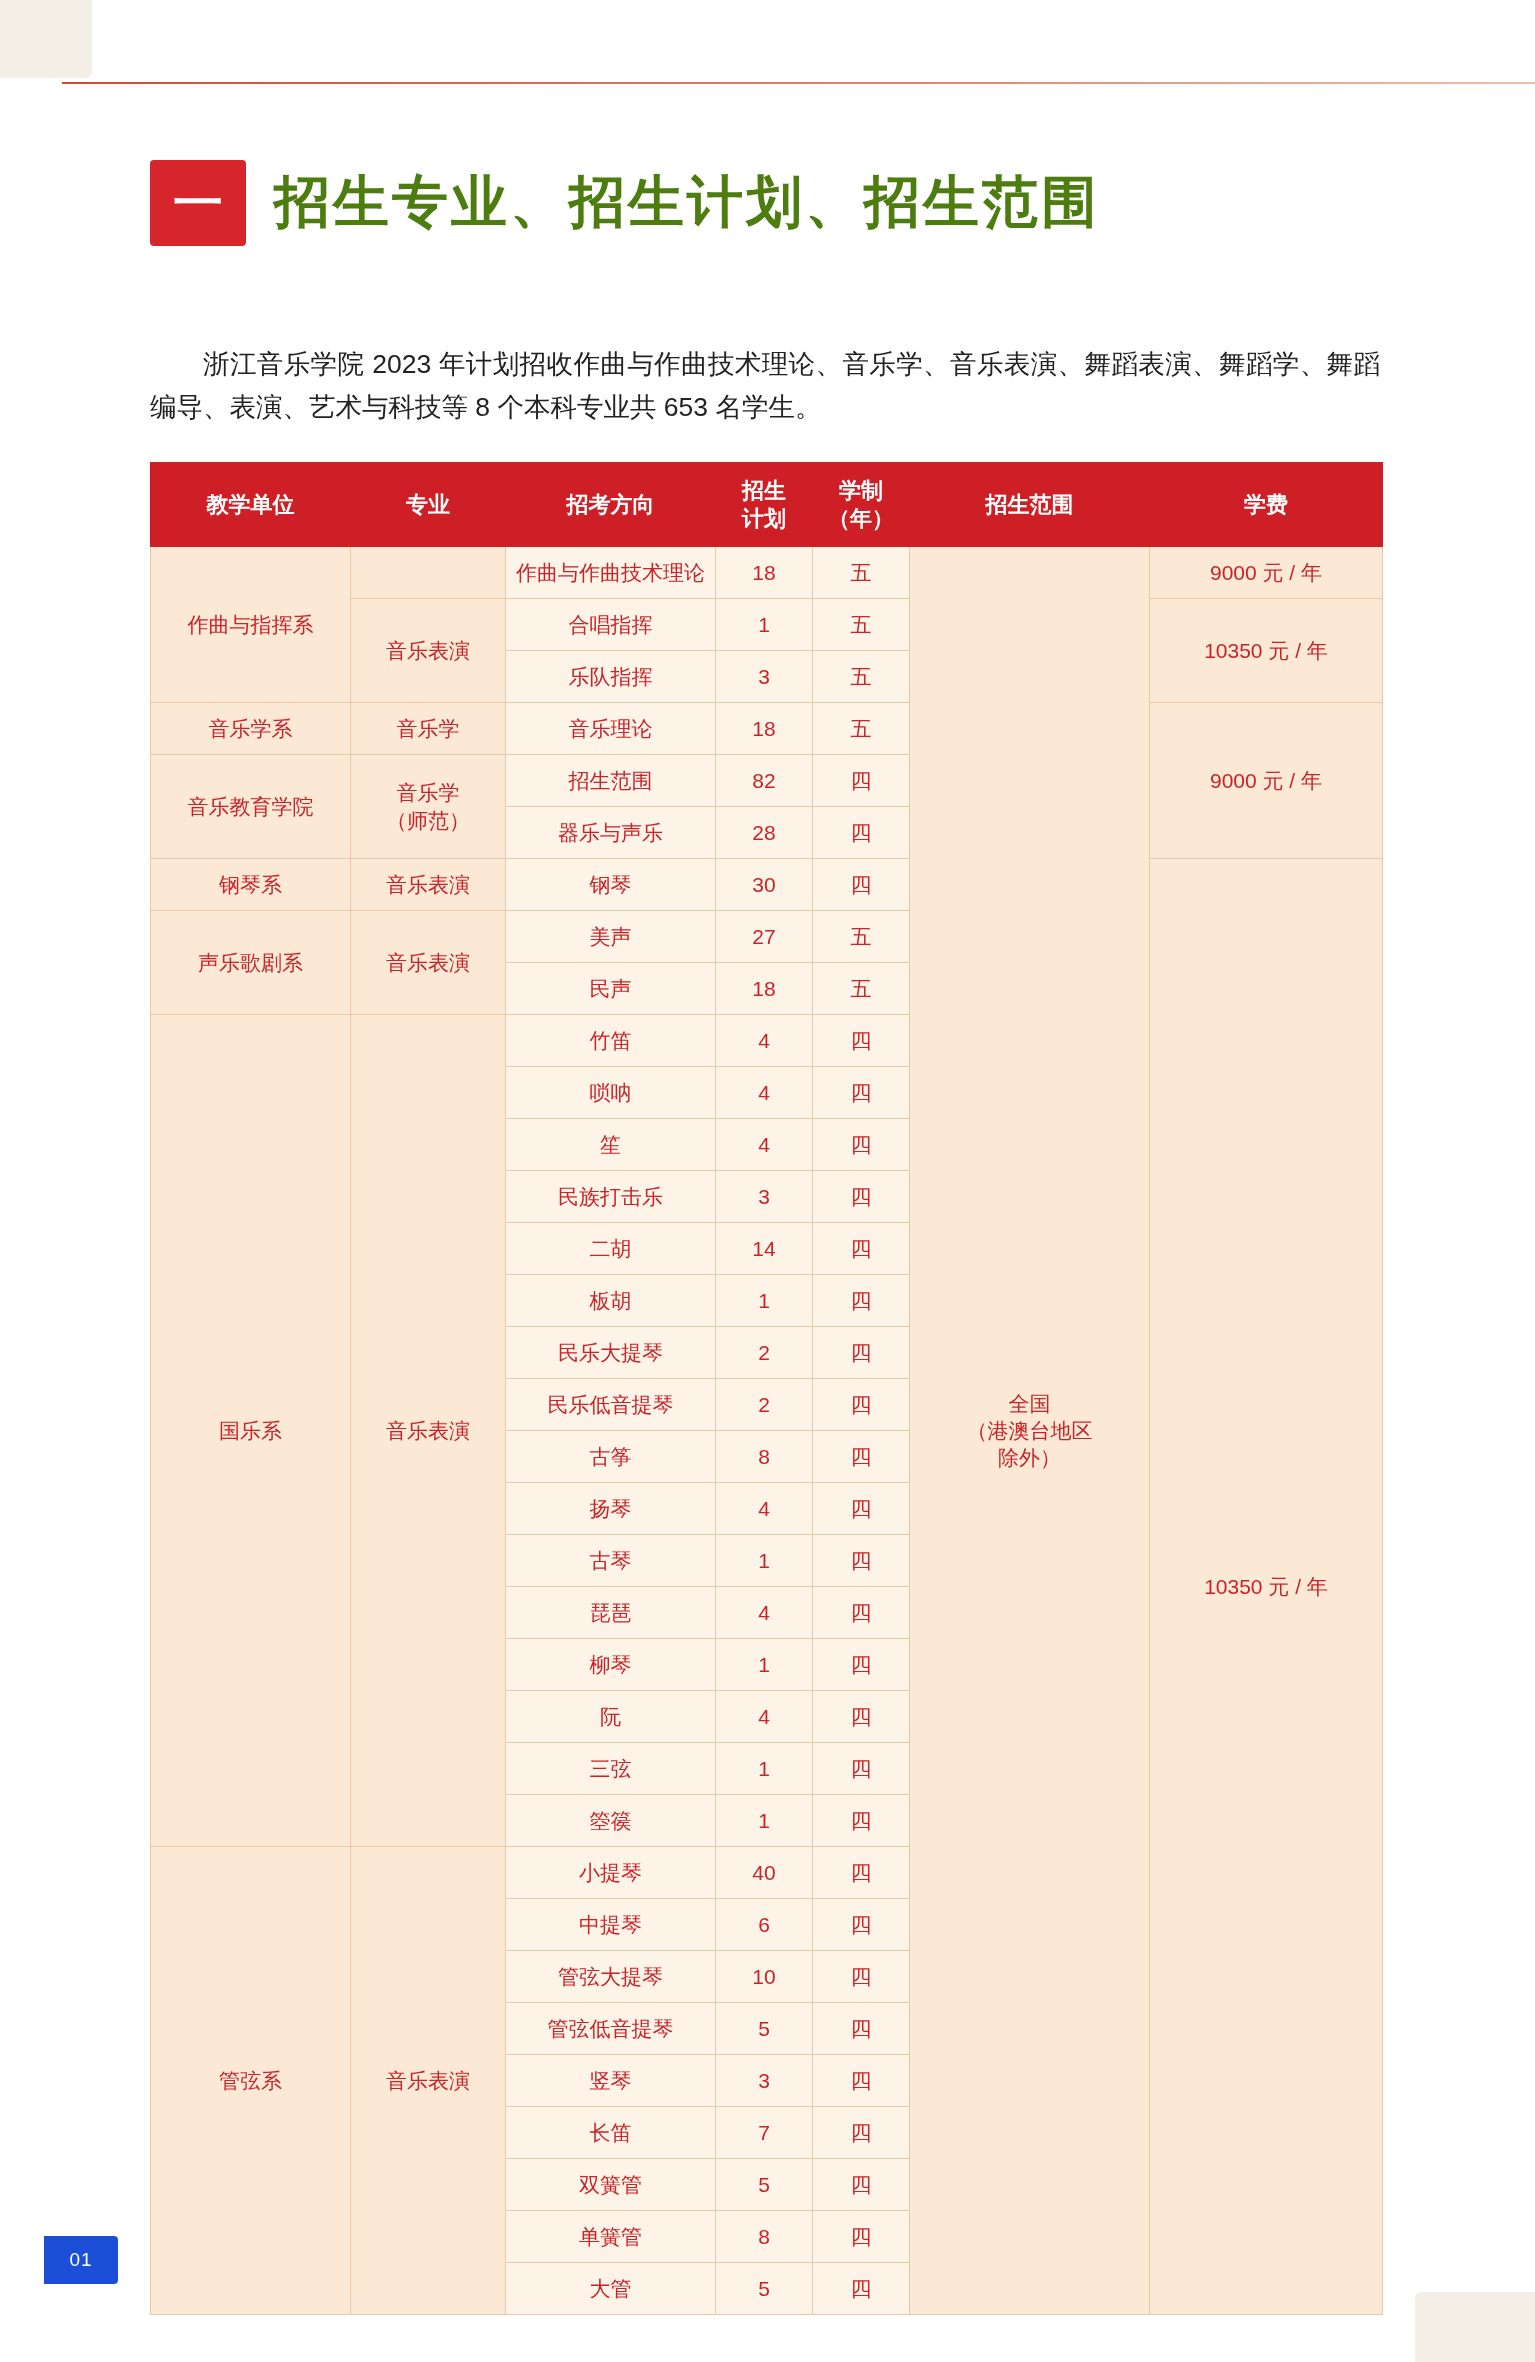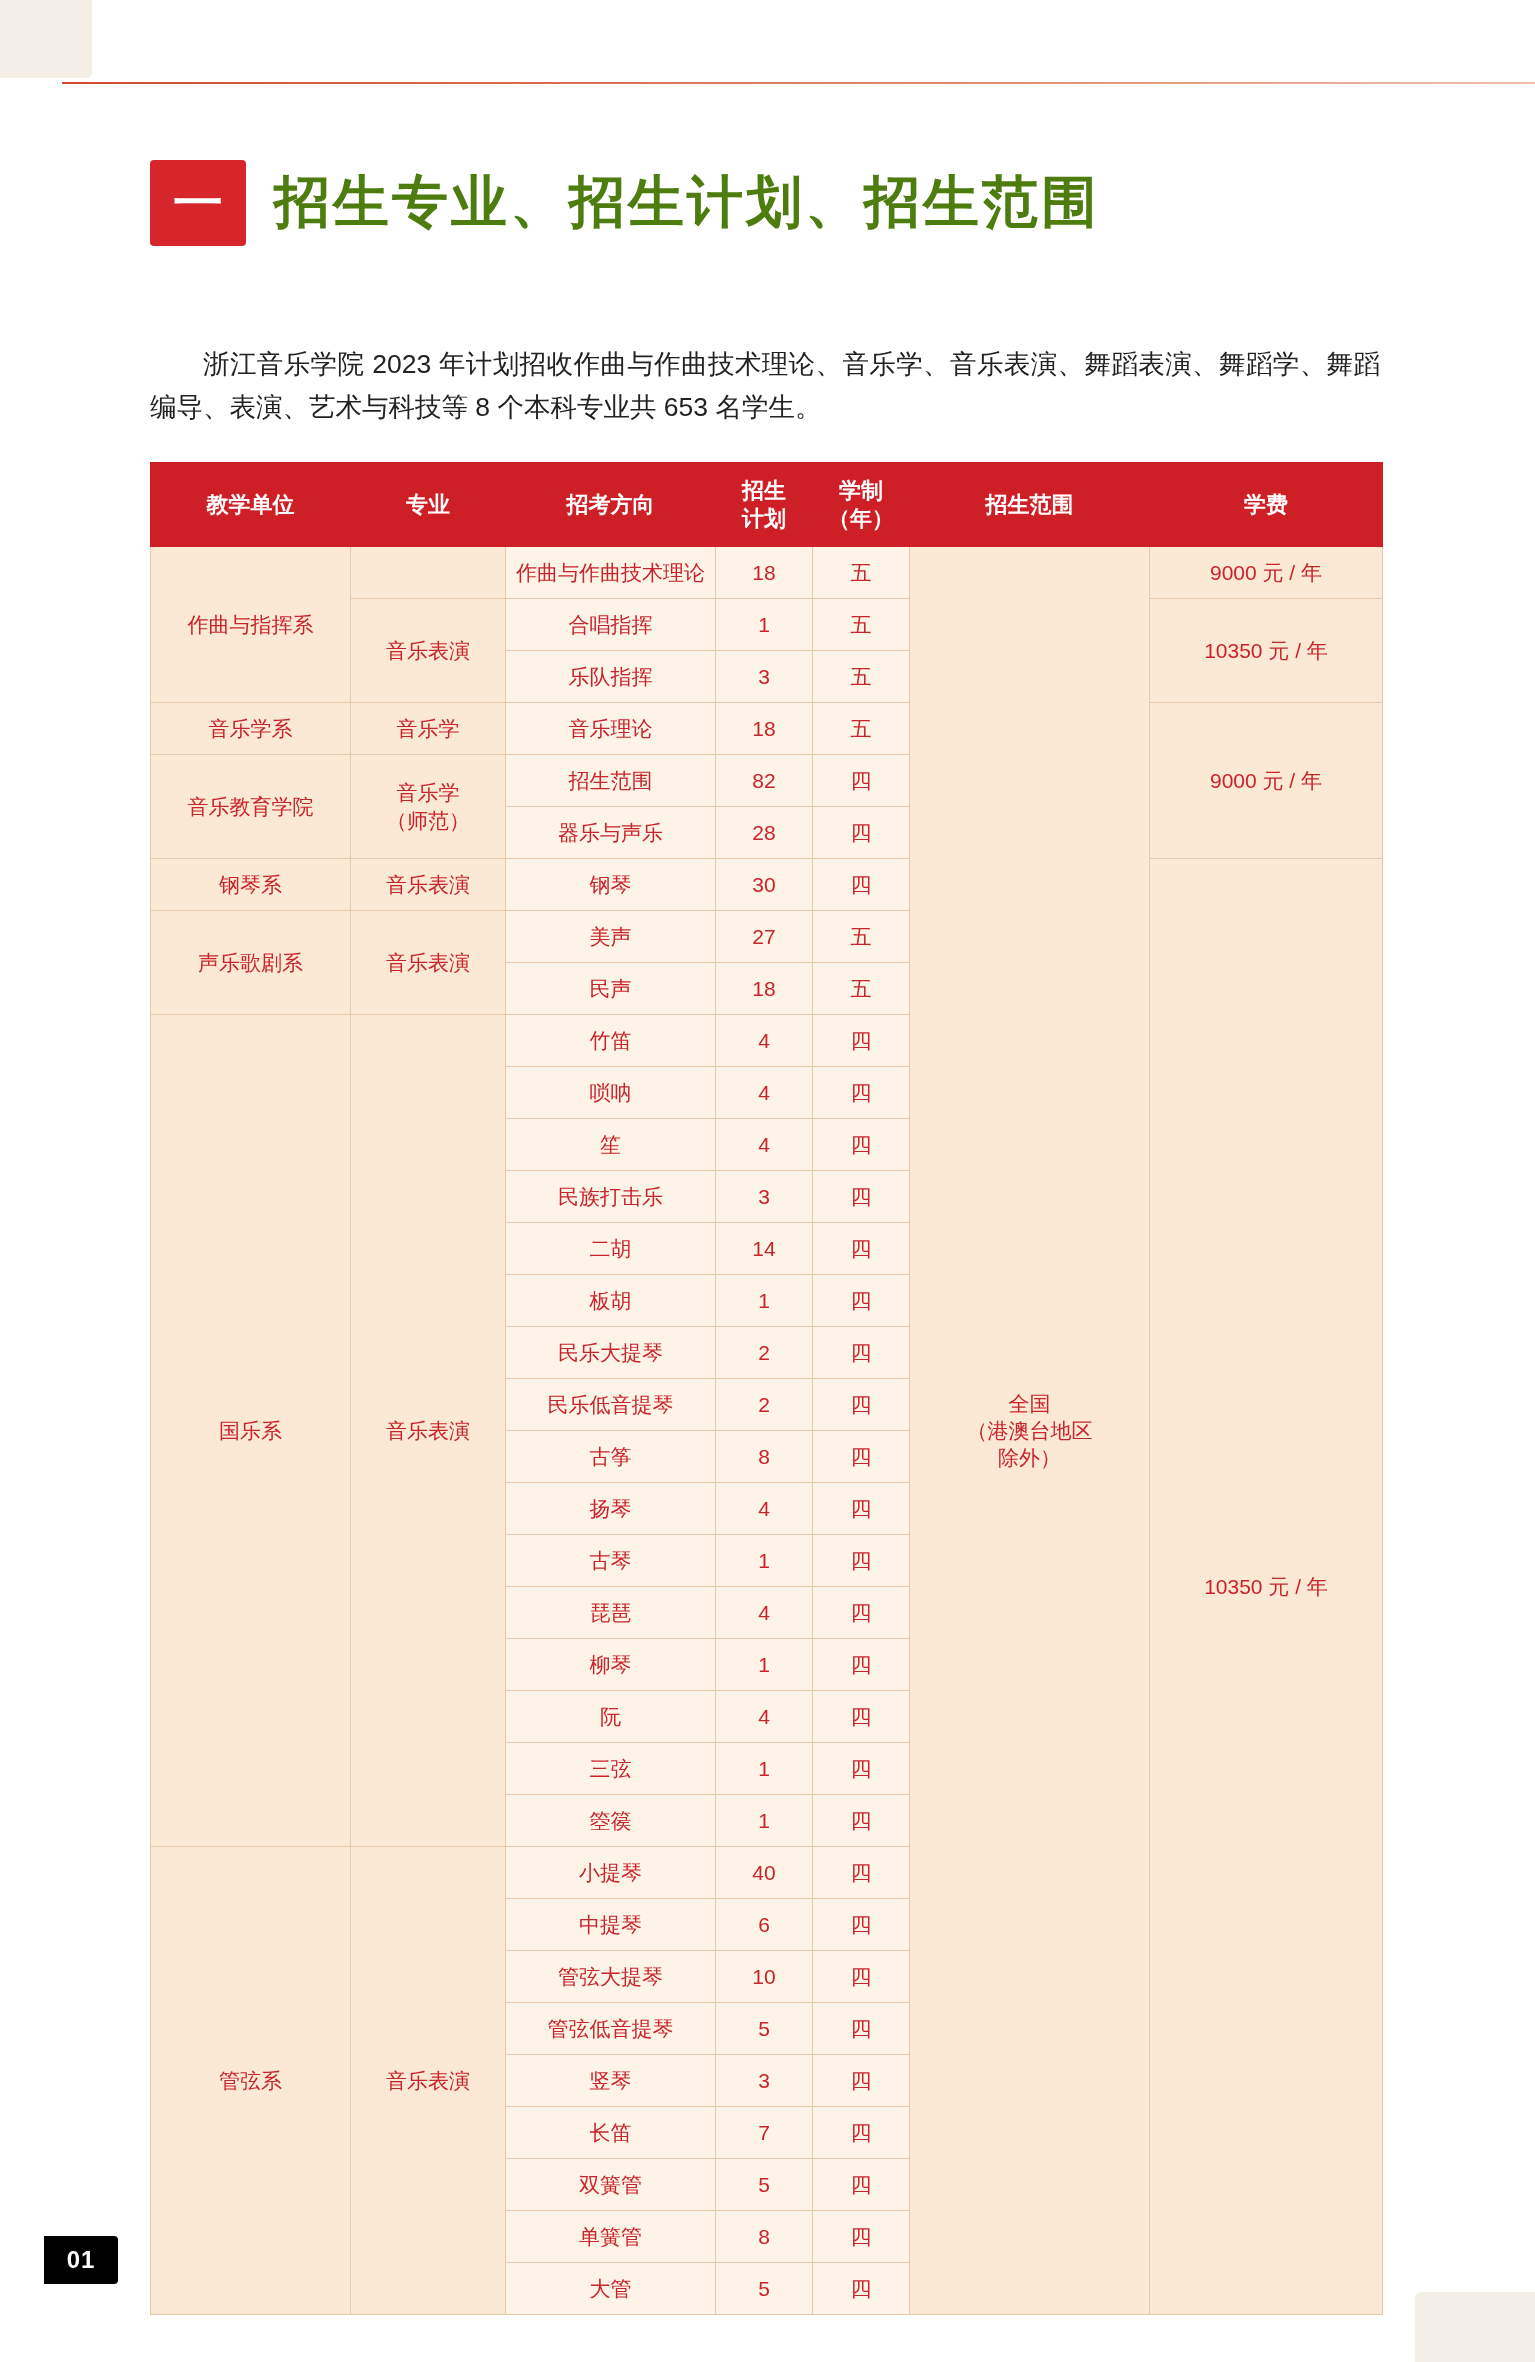--- a/index.html
+++ b/index.html
@@ -145,31 +145,30 @@
   .cw6 { width: 240px; }
   .cw7 { width: 233px; }
 
   
   .page-num {
     position: absolute;
     left: 44px;
     bottom: 78px;
     width: 74px;
     height: 48px;
-    background: #000000;
+    background: #1d4ed8;
     color: #fff;
     border-top-right-radius: 4px;
     border-bottom-right-radius: 4px;
     display: flex;
     align-items: center;
     justify-content: center;
-    font-size: 24px;
+    font-size: 19px;
     letter-spacing: 1px;
     font-family: "Liberation Sans", sans-serif;
-    font-weight: bold;
   }
   .bottom-deco {
     position: absolute;
     right: 0;
     bottom: 0;
     width: 120px;
     height: 70px;
     background: #f3efe6;
     border-top-left-radius: 6px;
   }

